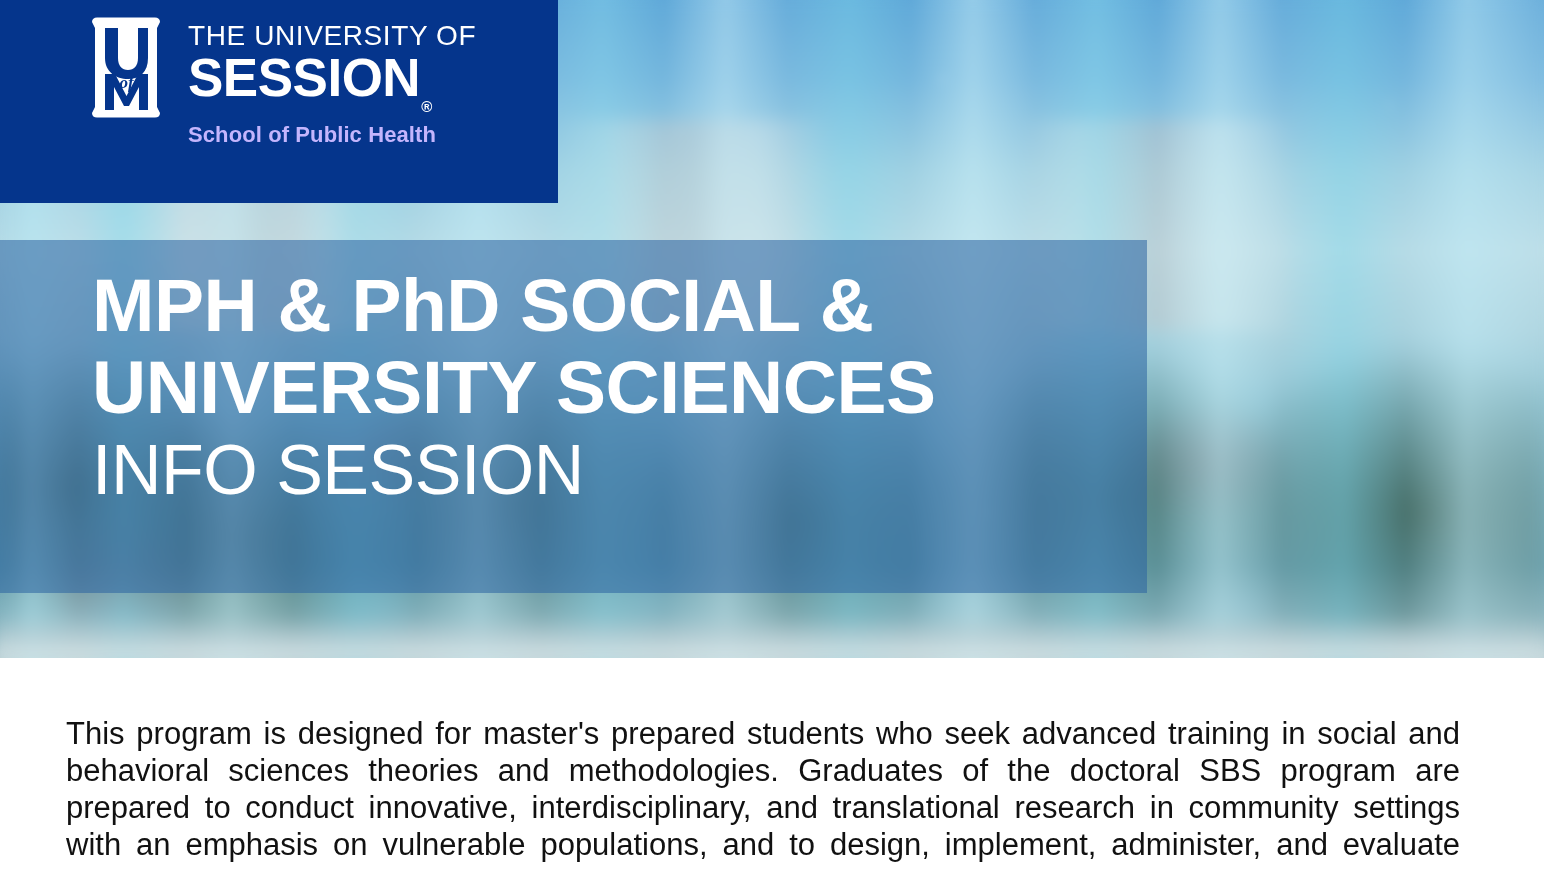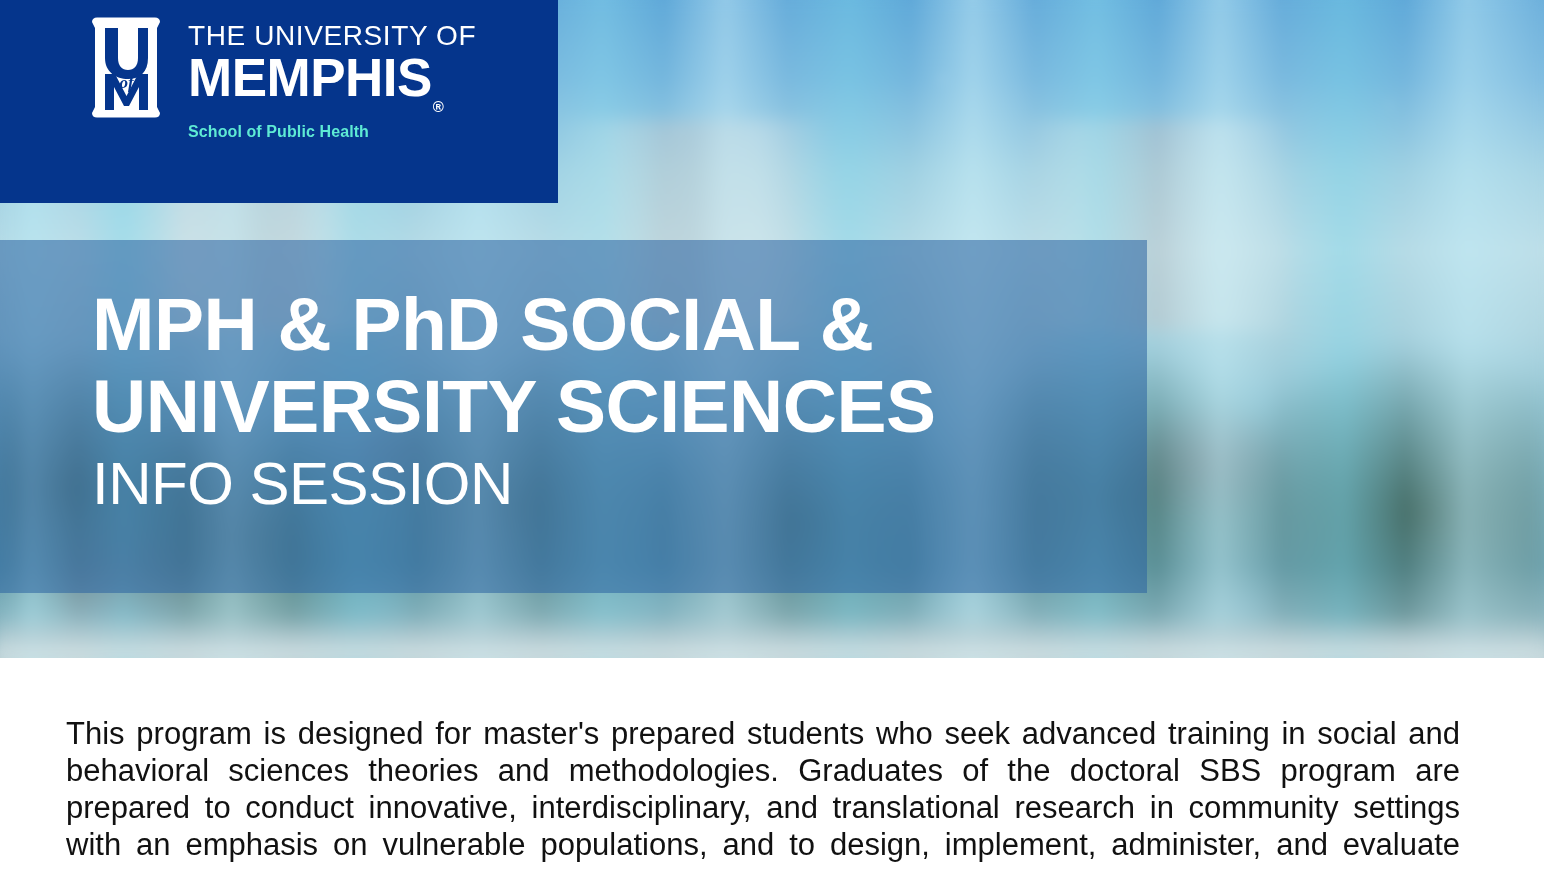--- a/index.html
+++ b/index.html
@@ -232,58 +232,58 @@
   .reg-mark {
     font-size: 15px;
     font-weight: 700;
     vertical-align: sub;
     position: relative;
     top: 4px;
     left: 1px;
   }
 
   .wordmark-sub {
-    color: #5eead4;
-    font-size: 16px;
+    color: #c4b5fd;
+    font-size: 22px;
     font-weight: 700;
     letter-spacing: 0.1px;
     line-height: 1;
     margin-top: 14px;
     white-space: nowrap;
   }
 
   
   .title-panel {
     position: absolute;
     left: 0;
     top: 240px;
     width: 1147px;
     height: 353px;
     background: rgba(41, 98, 160, 0.55);
   }
 
   .title-text {
     position: absolute;
     left: 92px;
-    top: 284px;
+    top: 265px;
     width: 1040px;
   }
 
   .title-bold {
     color: #ffffff;
     font-size: 75px;
     font-weight: 700;
     line-height: 1.09;
     letter-spacing: -0.5px;
     margin: 0;
   }
 
   .title-light {
     color: #ffffff;
-    font-size: 60px;
+    font-size: 70px;
     font-weight: 300;
     line-height: 1.12;
     letter-spacing: -0.5px;
     margin: 0;
     margin-top: 2px;
   }
 
   
   .body-copy {
     position: absolute;
@@ -331,21 +331,21 @@
 
         <svg class="logo-mark" viewBox="0 0 76 103" aria-hidden="true">
           <path d="M4 6 C4 3 6 1.5 9 1.5 L67 1.5 C70 1.5 72 3 72 6 L69 12 L69 91 L72 97 C72 100 70 101.5 67 101.5 L9 101.5 C6 101.5 4 100 4 97 L7 91 L7 12 Z" fill="#ffffff"></path>
           <path d="M17 12 L30 12 L30 42 C30 50 34 54 40 54 C46 54 50 50 50 42 L50 12 L60 12 L60 42 C60 56 52 63 40 63 C28 63 17 56 17 42 Z" fill="#05358c"></path>
           <path d="M17 58 L27 58 L38.5 80 L50 58 L60 58 L60 94 L51 94 L51 71 L41 90 L36 90 L26 71 L26 94 L17 94 Z" fill="#05358c"></path>
           <text x="38.5" y="72" font-family="Liberation Serif, serif" font-size="17" font-style="italic" font-weight="700" fill="#05358c" text-anchor="middle">of</text>
         </svg>
 
         <div class="wordmark">
           <div class="wordmark-top">THE UNIVERSITY OF</div>
-          <div class="wordmark-main"><span>MEMPHIS</span><span class="reg-mark">®</span></div>
+          <div class="wordmark-main"><span>SESSION</span><span class="reg-mark">®</span></div>
           <div class="wordmark-sub">School of Public Health</div>
         </div>
 
       </div>
     </div>
   </div>
 
   <p class="body-copy">This program is designed for master's prepared students who seek advanced training in social and behavioral sciences theories and methodologies. Graduates of the doctoral SBS program are prepared to conduct innovative, interdisciplinary, and translational research in community settings with an emphasis on vulnerable populations, and to design, implement, administer, and evaluate public health interventions and policies.</p>
 
 </div>

